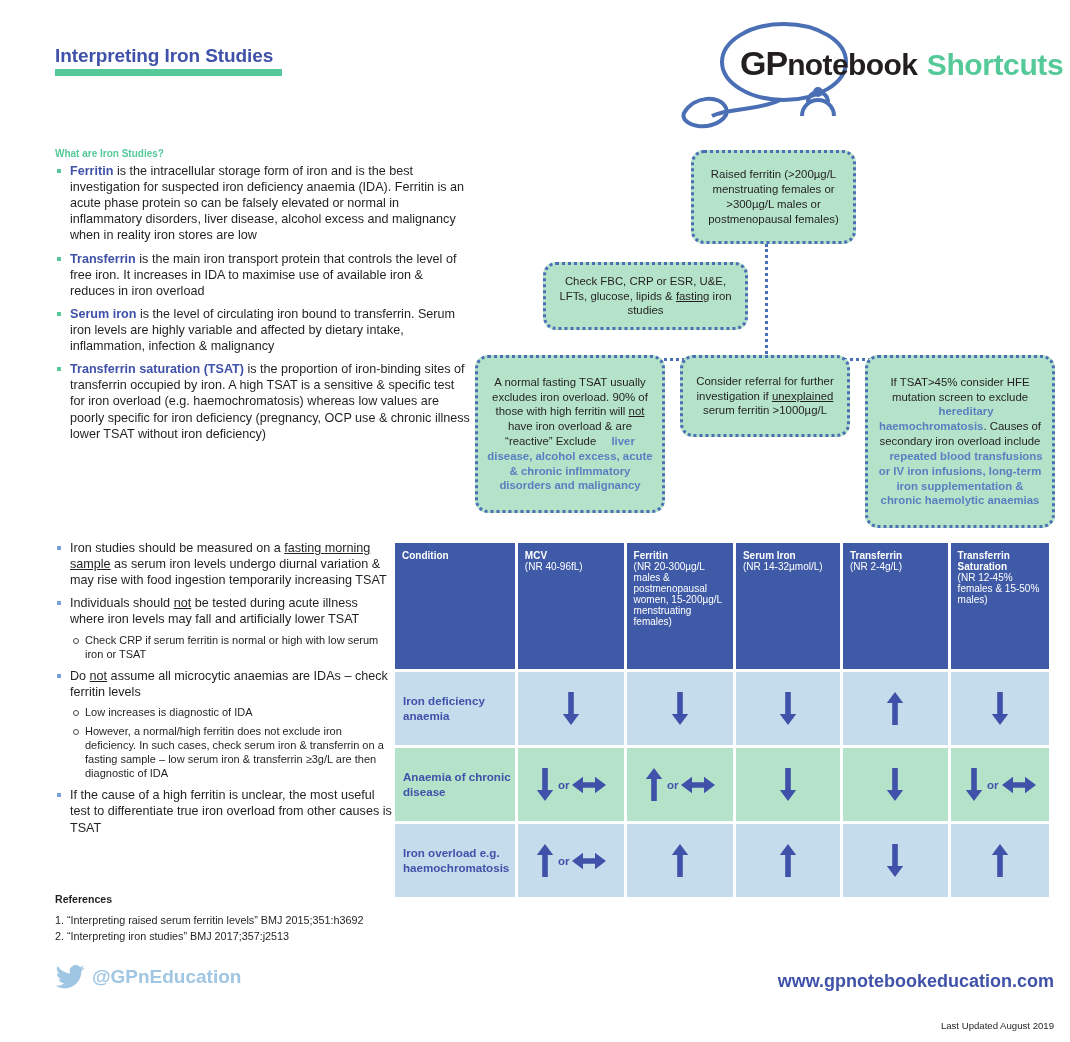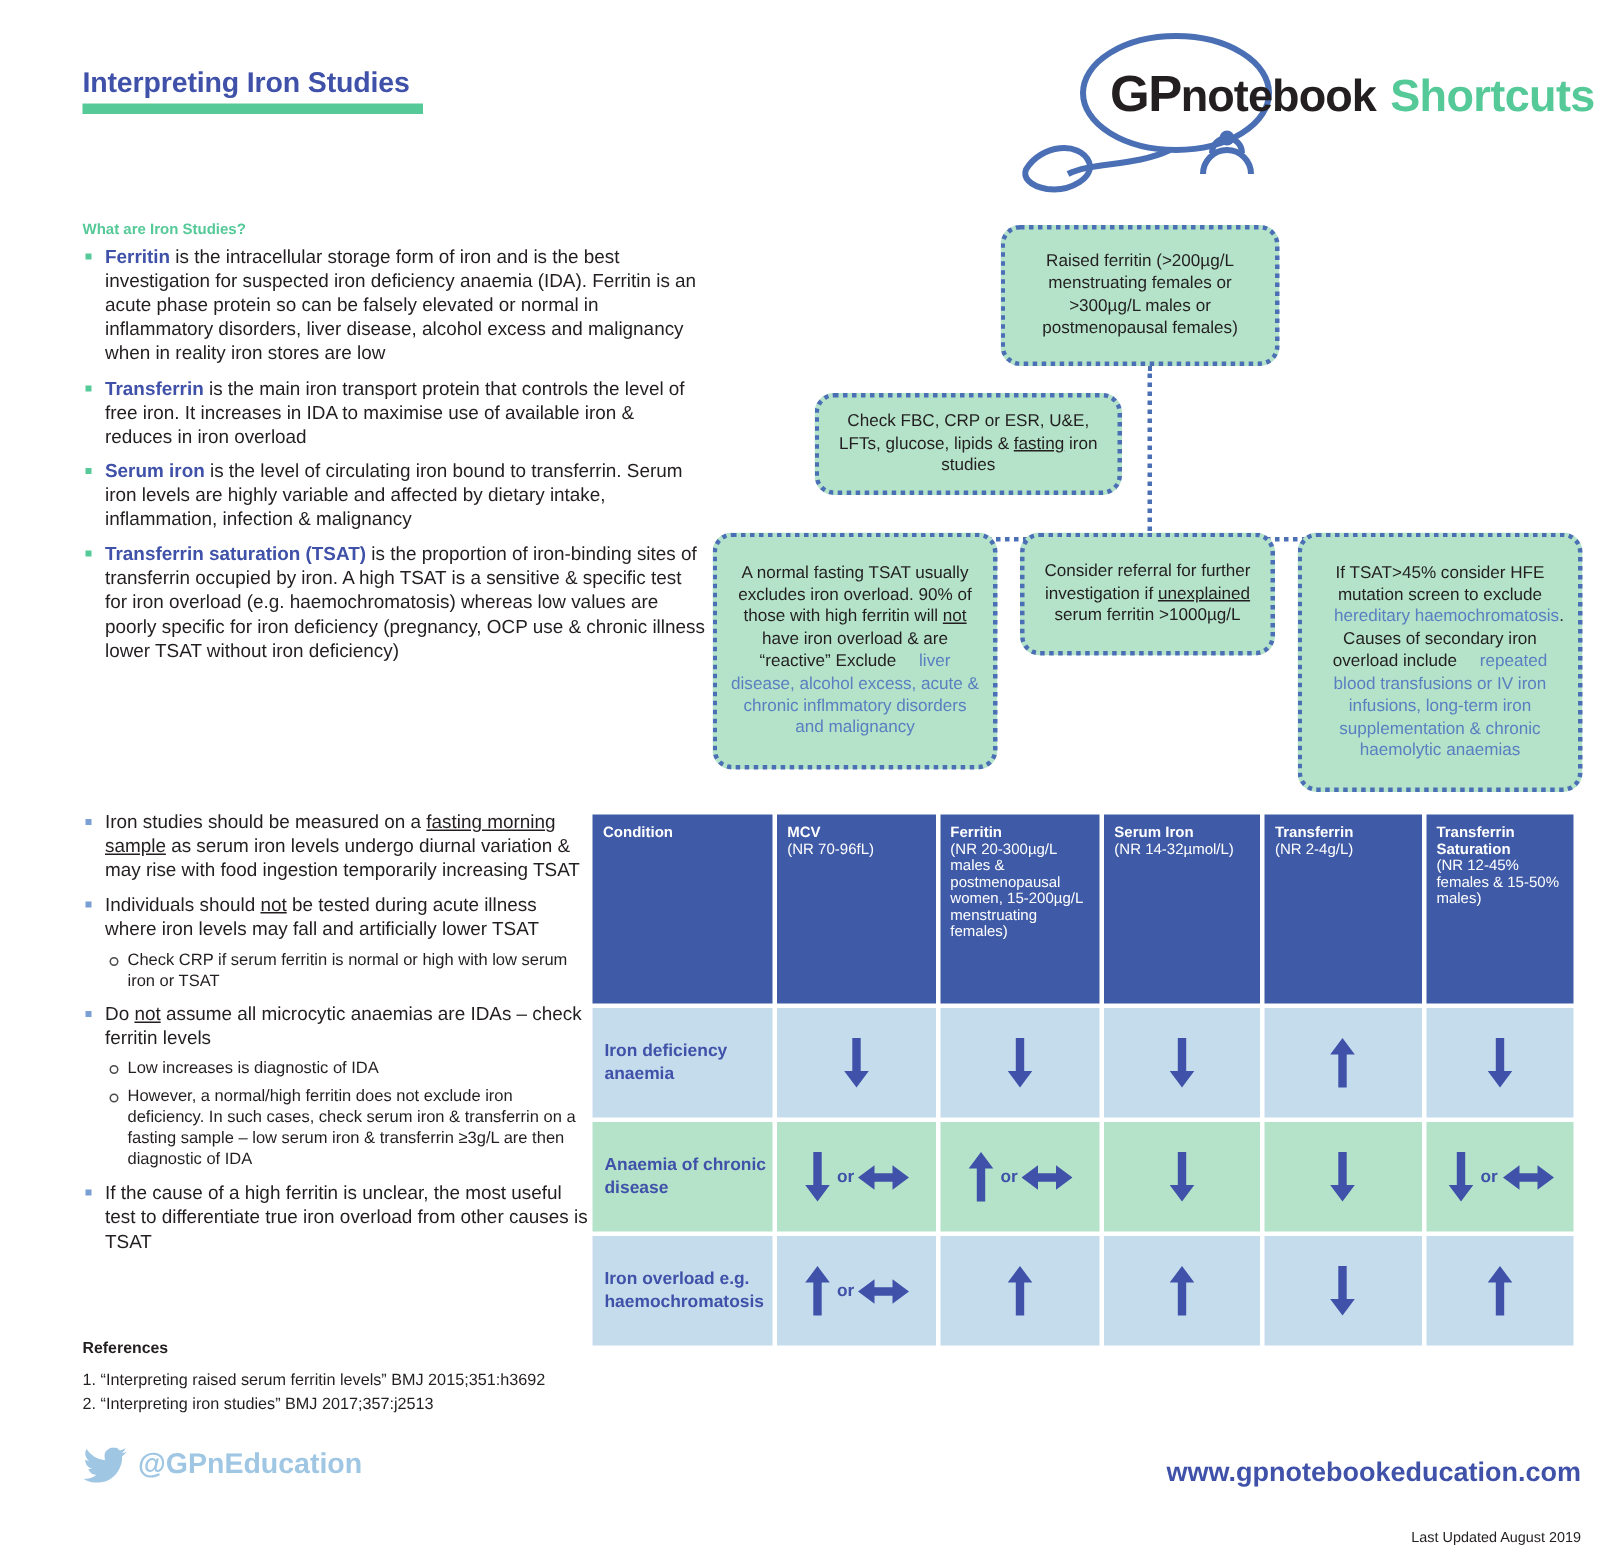--- a/index.html
+++ b/index.html
@@ -76,21 +76,21 @@
     position: absolute;
     background: #b4e3ca;
     border: 3px dotted #4a6fb5;
     border-radius: 13px;
     display: flex; align-items: center; justify-content: center;
     text-align: center;
     font-size: 11.4px; line-height: 1.3;
     padding: 7px 9px;
     color: #231f20;
   }
-  .fbox .hl { color: #5a7fc0; font-weight: normal; margin-left: 12px; }
+  .fbox .hl { color: #5a7fc0; font-weight: bold; margin-left: 12px; }
   .conn { position: absolute; background: none; }
   .conn.v { border-left: 3px dotted #4a6fb5; width: 0; }
   .conn.h { border-top: 3px dotted #4a6fb5; height: 0; }
 
   
   #tbl { position: absolute; left: 392px; top: 540px; width: 660px; }
   table { border-collapse: separate; border-spacing: 3px; width: 100%; }
   thead th {
     background: #3f5aa6; color: #ffffff;
     font-size: 10px; font-weight: bold; text-align: left;
@@ -156,21 +156,21 @@
 </div>
 
 <div id="flow">
 
   <div class="conn v" style="left:310px; top:94px; height:116px;"></div>
   <div class="conn h" style="left:112px; top:208px; width:425px;"></div>
   <div class="conn v" style="left:112px; top:208px; height:12px;"></div>
   <div class="conn v" style="left:310px; top:208px; height:12px;"></div>
   <div class="conn v" style="left:537px; top:208px; height:12px;"></div>
 
-  <div class="fbox" style="left:212px; top:0px; width:186px; height:94px;justify-content:flex-end;">
+  <div class="fbox" style="left:236px; top:0px; width:165px; height:94px;justify-content:flex-end;">
     <span>Raised ferritin (&gt;200µg/L menstruating females or &gt;300µg/L males or postmenopausal females)</span>
   </div>
 
   <div class="fbox" style="left:88px; top:112px; width:205px; height:68px;">
     <span><span>Check FBC, CRP or ESR, U&amp;E, LFTs, glucose, lipids &amp; </span><u>fasting</u><span> iron studies</span></span>
   </div>
 
   <div class="fbox" style="left:20px; top:205px; width:190px; height:158px;">
     <span><span>A normal fasting TSAT usually excludes iron overload.  90% of those with high ferritin will </span><u>not</u><span> have iron overload &amp; are “reactive” Exclude </span><span class="hl">liver disease, alcohol excess, acute &amp; chronic inflmmatory disorders and malignancy</span></span>
   </div>
@@ -211,21 +211,21 @@
 <div id="tbl">
   <table>
     <thead>
       <tr>
         <th style="width:120px;">
           <span>Condition</span>
           <span class="nr"></span>
         </th>
         <th style="width:108px;">
           <span>MCV</span>
-          <span class="nr">(NR 70-96fL)</span>
+          <span class="nr">(NR 40-96fL)</span>
         </th>
         <th style="width:108px;">
           <span>Ferritin</span>
           <span class="nr">(NR 20-300µg/L males &amp; postmenopausal women, 15-200µg/L menstruating females)</span>
         </th>
         <th style="width:108px;">
           <span>Serum Iron</span>
           <span class="nr">(NR 14-32µmol/L)</span>
         </th>
         <th style="width:108px;">

